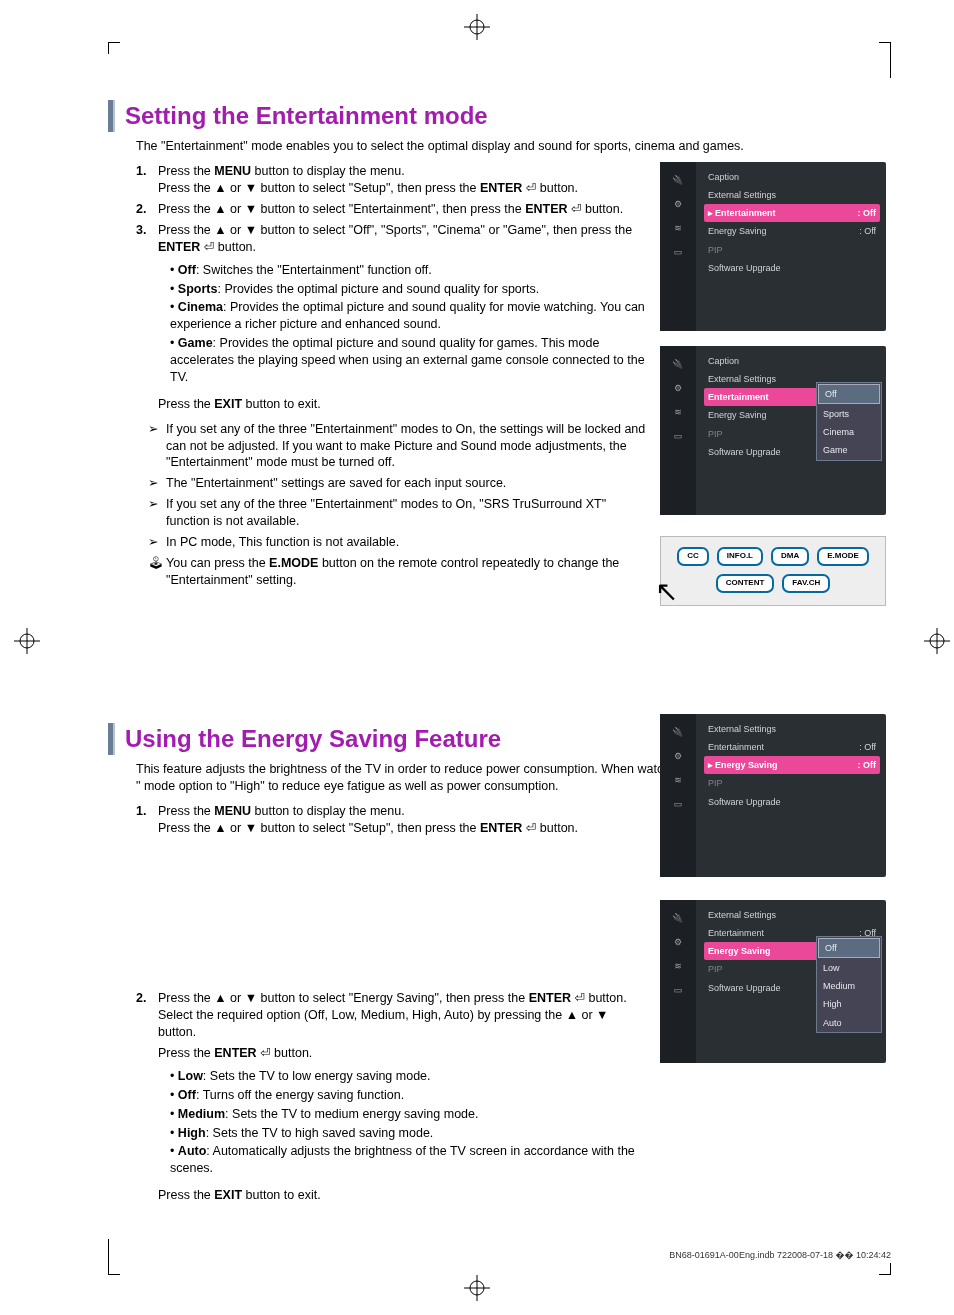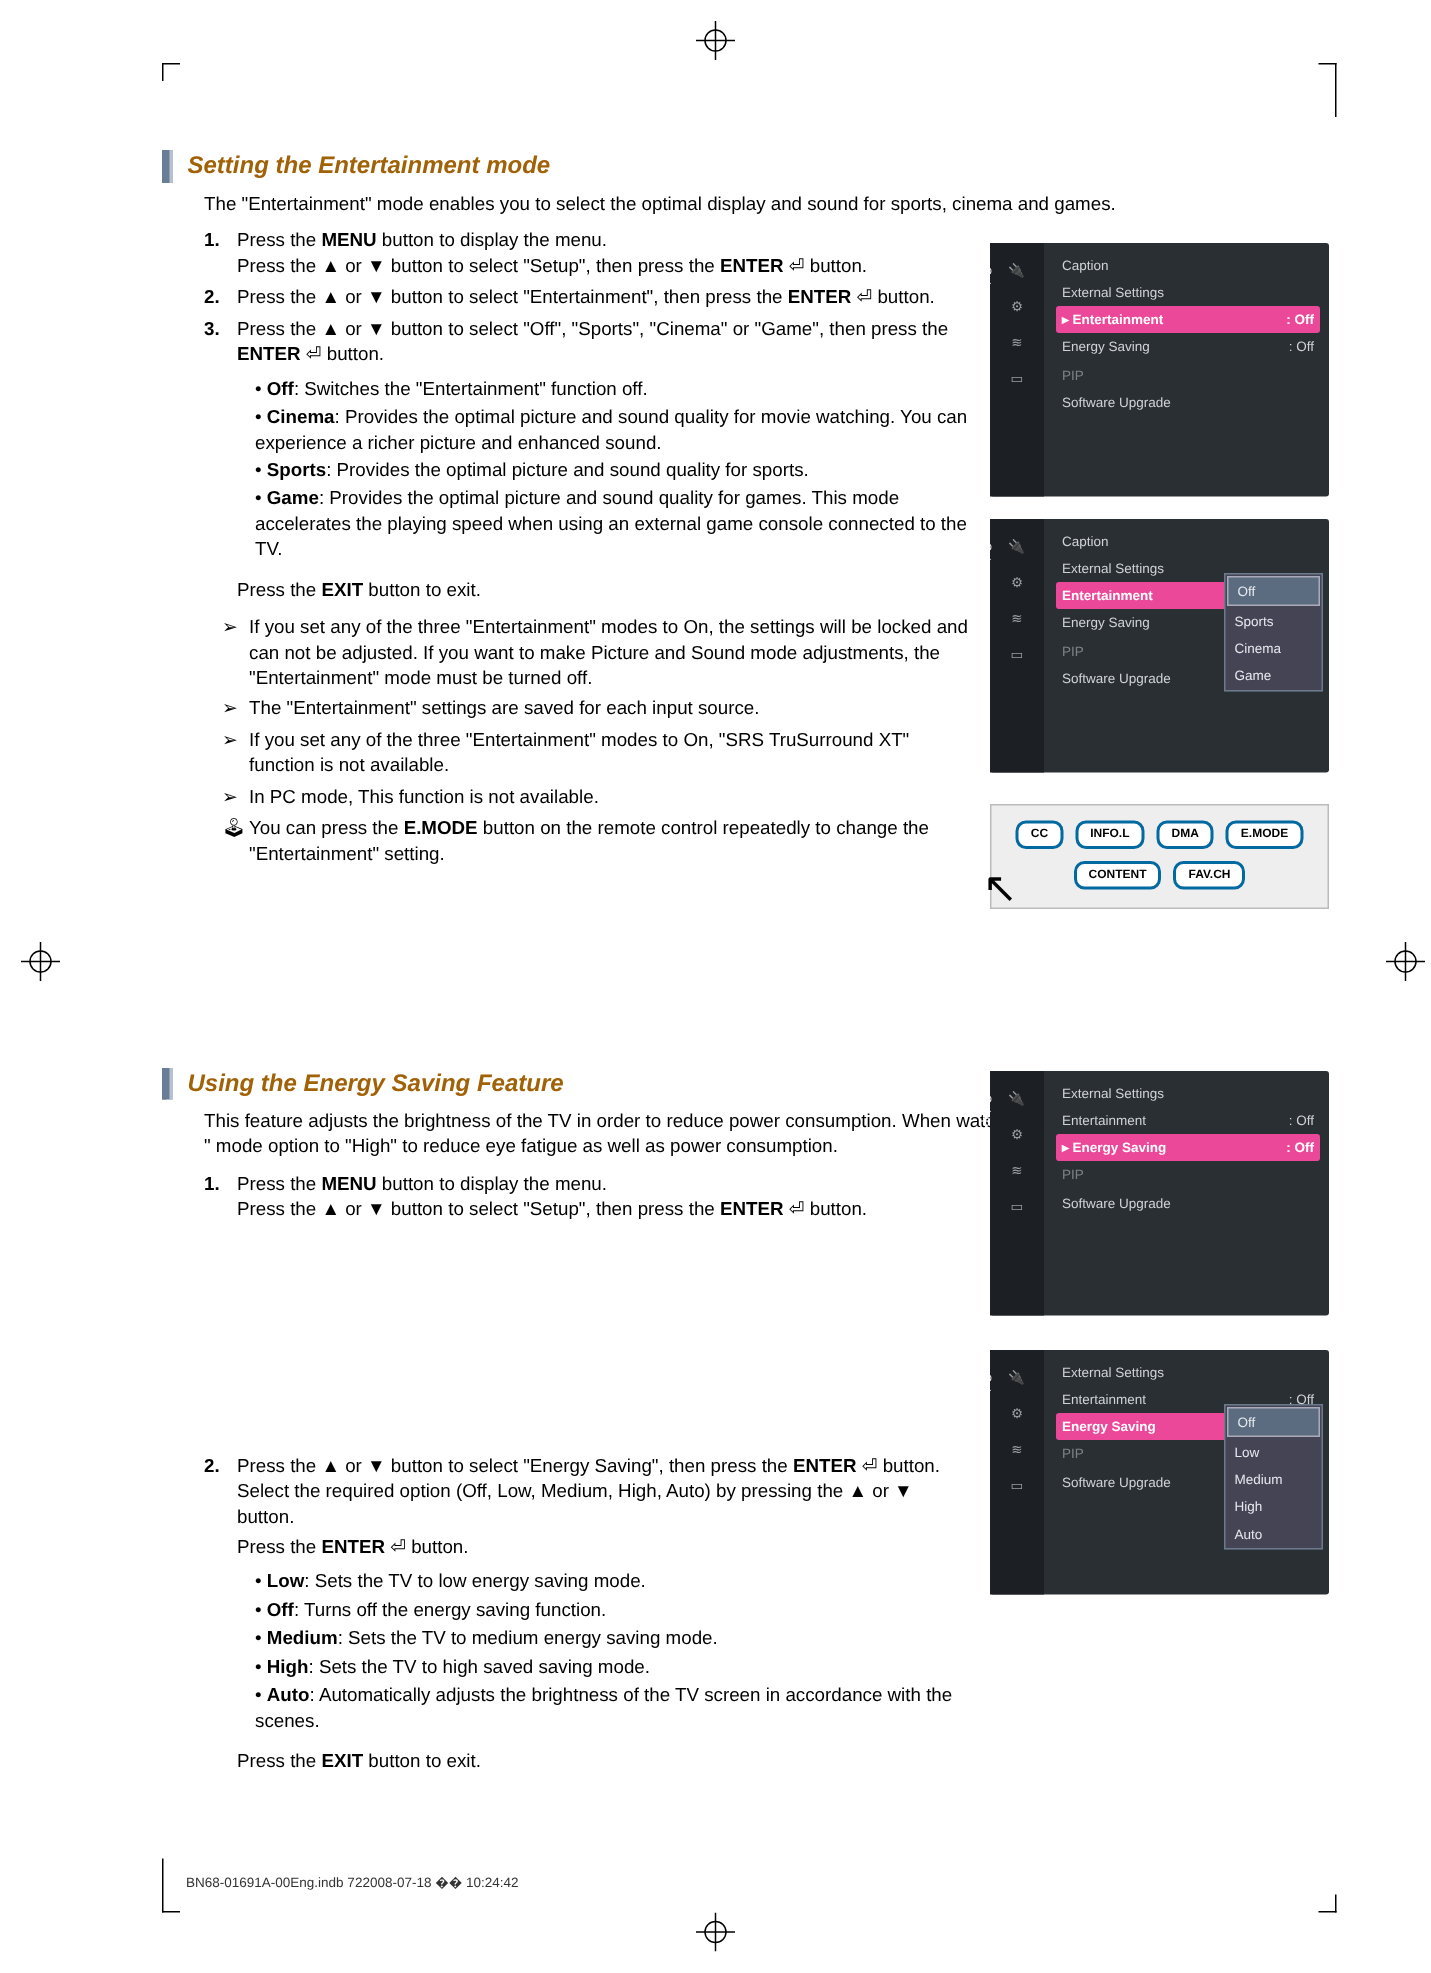--- a/index.html
+++ b/index.html
@@ -14,40 +14,40 @@
   .reg svg { width:26px; height:26px; }
   .reg-top { top:14px; left:464px; }
   .reg-left { top:628px; left:14px; }
   .reg-right { top:628px; right:4px; }
   .reg-bottom { bottom:14px; left:464px; }
 
   .content { position:absolute; top:100px; left:108px; right:68px; bottom:60px; }
 
   .section-title { display:flex; align-items:stretch; margin-bottom:6px; }
   .bar { width:4px; background:#6a7d96; margin-right:10px; border-left:3px solid #6a7d96; border-right:2px solid #b7c1cf; width:0; padding-left:2px; }
-  .section-title h2 { margin:0; font-size:16px; font-weight:bold; color:#a16207; font-style:italic; }
+  .section-title h2 { margin:0; font-size:24px; font-weight:bold; color:#a21caf; }
 
   .intro { margin:4px 0 8px 28px; }
 
   ol.steps { list-style:none; padding:0; margin:0 0 0 28px; }
   ol.steps > li { display:flex; margin-bottom:4px; }
   ol.steps > li > .num { font-weight:bold; min-width:22px; }
   ol.steps > li > .body { flex:1; padding-right:240px; }
 
   .sub-bullets { margin:6px 0 0 0; padding:0 0 0 12px; }
   .sub-bullets li { list-style:none; margin-bottom:2px; }
   .sub-bullets li::before { content:"• "; }
 
   .notes { margin:8px 0 0 40px; padding-right:240px; }
   .notes .nrow { display:flex; margin-bottom:4px; }
   .notes .sym { min-width:18px; }
 
   .pagefoot { position:absolute; left:0; right:0; bottom:84px; text-align:center; }
   .pill { display:inline-block; background:#d9d9d9; border-radius:10px; padding:2px 18px; font-size:10px; font-weight:bold; }
-  .footer-line { position:absolute; left:88px; right:63px; bottom:54px; display:flex; justify-content:flex-start; font-size:9px; color:#333;margin-left:36px; }
+  .footer-line { position:absolute; left:88px; right:63px; bottom:54px; display:flex; justify-content:flex-end; font-size:9px; color:#333;margin-left:36px; }
 
   
   .osd { position:absolute; width:226px; background:#2a2f33; border-radius:2px; font-size:9px; color:#cfd3d8; }
   .osd .side { position:absolute; left:0; top:0; bottom:0; width:36px; background:linear-gradient(#1c2024,#1c2024); }
   .osd .sidelabel { position:absolute; left:2px; top:16px; font-size:8px; transform:rotate(90deg); transform-origin:left top; color:#fff; }
   .osd .icons { position:absolute; left:4px; top:4px; width:28px; }
   .osd .icons .ic { width:20px; height:20px; margin:4px auto; opacity:.7; display:flex; align-items:center; justify-content:center; }
   .osd .list { margin-left:36px; padding:6px 6px 6px 8px; min-height:140px; }
   .osd .row { display:flex; justify-content:space-between; padding:3px 4px; align-items:center; }
   .osd .row.sel { background:#ec4899; color:#fff; font-weight:bold; border-radius:2px; }
@@ -115,22 +115,22 @@
           <div class="body">
         <span>Press the ▲ or ▼ button to select "Entertainment", then press the </span><b>ENTER</b> <span>⏎</span><span> button.</span>
       </div>
         </li>
       <li>
           <span class="num">3.</span>
           <div class="body">
         <span>Press the ▲ or ▼ button to select "Off", "Sports", "Cinema" or "Game", then press the </span><b>ENTER</b> <span>⏎</span><span> button.</span>
         <ul class="sub-bullets">
           <li><b>Off</b><span>: Switches the "Entertainment" function off.</span></li>
+          <li><b>Sports</b><span>: Provides the optimal picture and sound quality for sports.</span></li>
           <li><b>Cinema</b><span>: Provides the optimal picture and sound quality for movie watching. You can experience a richer picture and enhanced sound.</span></li>
-          <li><b>Sports</b><span>: Provides the optimal picture and sound quality for sports.</span></li>
           <li><b>Game</b><span>: Provides the optimal picture and sound quality for games. This mode accelerates the playing speed when using an external game console connected to the TV.</span></li>
         </ul>
         <div style="margin-top:10px;"><span>Press the </span><b>EXIT</b><span> button to exit.</span></div>
       </div>
         </li>
     </ol>
 
     <div class="notes">
       <div class="nrow">
           <span class="sym">➢</span>

